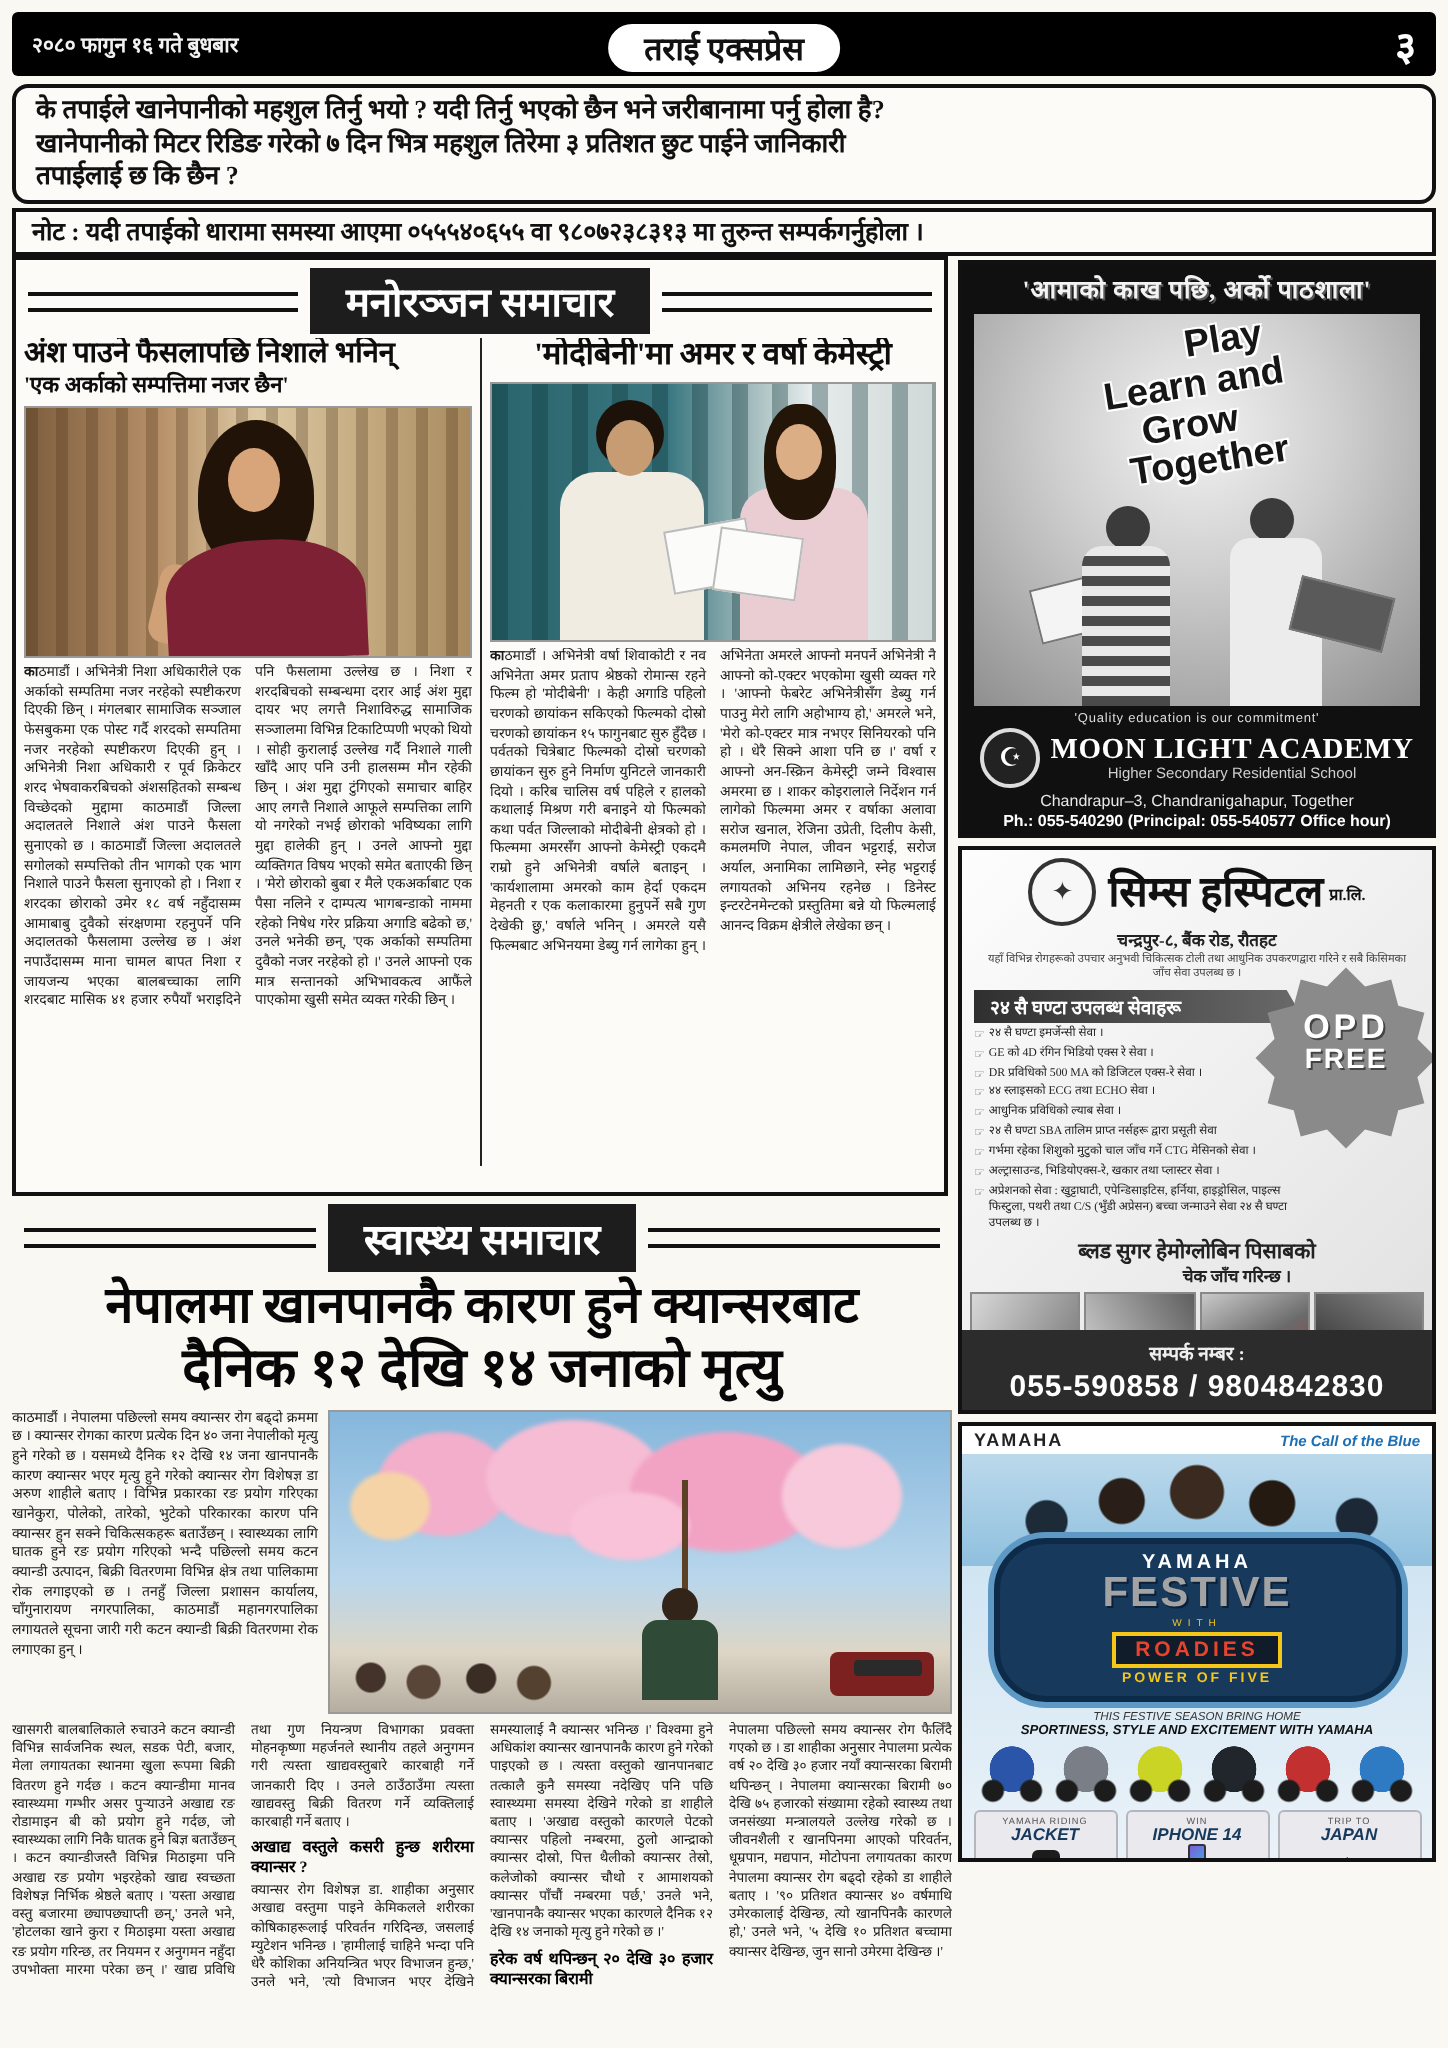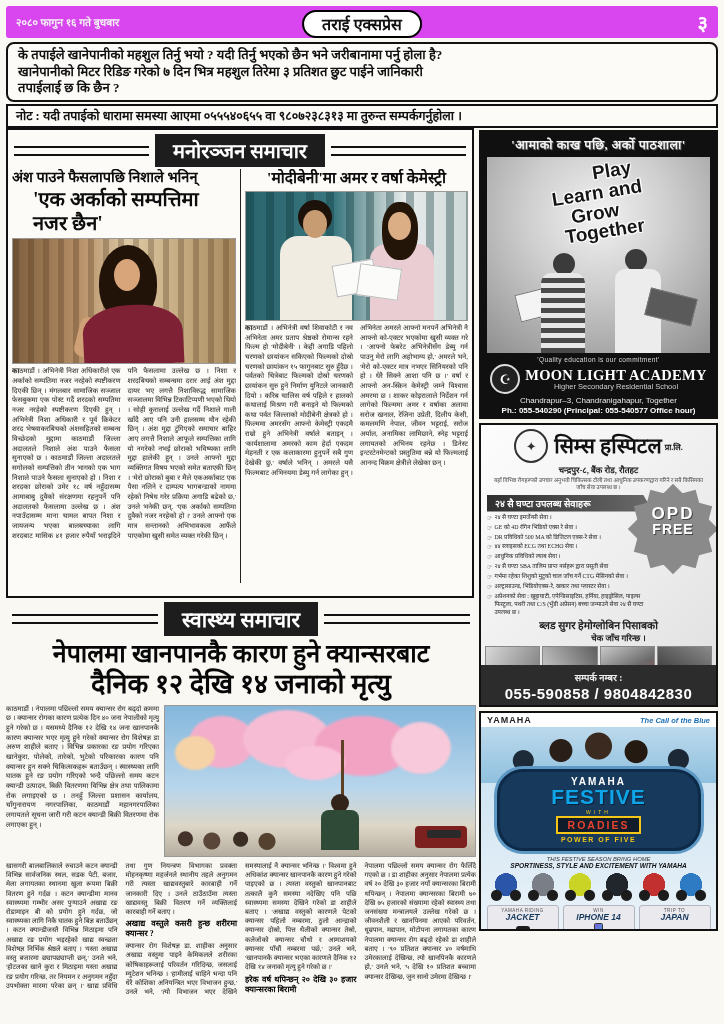--- a/index.html
+++ b/index.html
@@ -1,21 +1,21 @@
 <!DOCTYPE html>
 <html><head>
 <meta charset="utf-8">
 <style>
   html,body{margin:0;padding:0;}
   body{width:724px;height:1024px;background:#e9e7e1;font-family:"Liberation Serif",serif;}
   .page{position:relative;width:724px;height:1024px;background:#faf8f3;overflow:hidden;}
   .abs{position:absolute;}
 
   
-  .masthead{left:6px;top:6px;width:712px;height:32px;background:#d946ef;border-radius:3px;
+  .masthead{left:6px;top:6px;width:712px;height:32px;background:#000000;border-radius:3px;
     display:flex;align-items:center;justify-content:space-between;padding:0 10px;box-sizing:border-box;}
   .mh-date{color:#f2f2f2;font-size:10.5px;font-weight:bold;}
   .mh-pill{position:absolute;left:50%;top:4px;transform:translateX(-50%);background:#fff;border:2px solid #000;
     border-radius:14px;padding:1px 18px;font-size:16px;font-weight:bold;color:#111;}
   .mh-page{color:#fff;font-size:20px;font-weight:bold;}
 
   
   .notice{left:6px;top:42px;width:712px;box-sizing:border-box;}
   .notice-box{border:2.5px solid #111;border-radius:8px;padding:3px 10px;background:#fcfbf7;}
   .notice-box div{font-size:13px;font-weight:bold;color:#111;line-height:16.5px;}
@@ -29,21 +29,21 @@
 
   
   .ent{left:6px;top:128px;width:468px;height:470px;border:2px solid #111;background:#fcfbf7;box-sizing:border-box;}
   .ent-head .sec-box{font-size:20px;}
   .ent-cols{display:flex;height:414px;margin-top:2px;}
   .art{padding:0 4px;box-sizing:border-box;overflow:hidden;}
   .art-l{width:233px;border-right:1.5px solid #222;}
   .art-r{flex:1;}
   .hl{font-weight:bold;color:#0d0d0d;line-height:1.22;}
   .hl1{font-size:14.5px;}
-  .hl2{font-size:20px;margin-left:21px;}
+  .hl2{font-size:11px;}
   .hlr{font-size:15.5px;text-align:center;}
   .photo{position:relative;overflow:hidden;margin:3px 0;border:1px solid #999;}
   .body-txt{font-size:7px;line-height:1.38;text-align:justify;color:#1a1a1a;
     column-count:2;column-gap:7px;overflow:hidden;}
   .body-txt::first-letter{font-weight:bold;}
 
   
   .ph-actress{height:124px;background:
     repeating-linear-gradient(90deg,rgba(70,45,20,.28) 0 6px,rgba(0,0,0,0) 6px 15px),
     linear-gradient(90deg,#7d5e3e 0%,#b79068 30%,#dcc9a4 52%,#c3a87e 78%,#a88a5e 100%);}
@@ -182,21 +182,21 @@
   .ya-people{height:56px;background:
     radial-gradient(circle at 18% 60%,#1d2a38 0 10px,rgba(0,0,0,0) 11px),
     radial-gradient(circle at 34% 42%,#2a1f18 0 11px,rgba(0,0,0,0) 12px),
     radial-gradient(circle at 50% 34%,#3a2a20 0 13px,rgba(0,0,0,0) 14px),
     radial-gradient(circle at 66% 44%,#241a12 0 11px,rgba(0,0,0,0) 12px),
     radial-gradient(circle at 84% 58%,#1c2836 0 10px,rgba(0,0,0,0) 11px),
     linear-gradient(#bcd9ec,#8fc0de);}
   .ya-badge{margin:-14px auto 0;width:198px;background:#16395c;border:3px solid #0d2b49;border-radius:26px;
     text-align:center;padding:4px 0 5px;box-shadow:0 0 0 3px #5d99c4;position:relative;}
   .ya-b-brand{color:#fff;font-size:10px;font-weight:bold;letter-spacing:2px;}
-  .ya-festive{color:#0ea5e9;font-size:21px;font-weight:bold;letter-spacing:1px;line-height:.95;
+  .ya-festive{color:#a3a3a3;font-size:21px;font-weight:bold;letter-spacing:1px;line-height:.95;
     text-shadow:1px 1px 0 #0a2038;}
   .ya-celebration{color:#aedcf5;font-size:22px;font-weight:bold;letter-spacing:.5px;line-height:1;
     text-shadow:1px 1px 0 #0a2038,2px 2px 0 #3a6e99;}
   .ya-with{color:#f5c518;font-size:5px;letter-spacing:3px;margin-top:2px;}
   .ya-roadies{display:inline-block;border:2px solid #f5c518;background:#101c2a;color:#e8432e;
     font-size:10.5px;font-weight:bold;letter-spacing:2px;padding:1px 10px;margin-top:1px;}
   .ya-power{color:#f5c518;font-size:7px;font-weight:bold;letter-spacing:1.5px;margin-top:2px;}
   .ya-season1{text-align:center;font-size:5.8px;color:#333;margin-top:5px;font-style:italic;}
   .ya-season2{text-align:center;font-size:6.6px;color:#111;font-weight:bold;font-style:italic;}
   .ya-bikes{display:flex;justify-content:center;gap:3px;margin-top:3px;padding:0 4px;}

